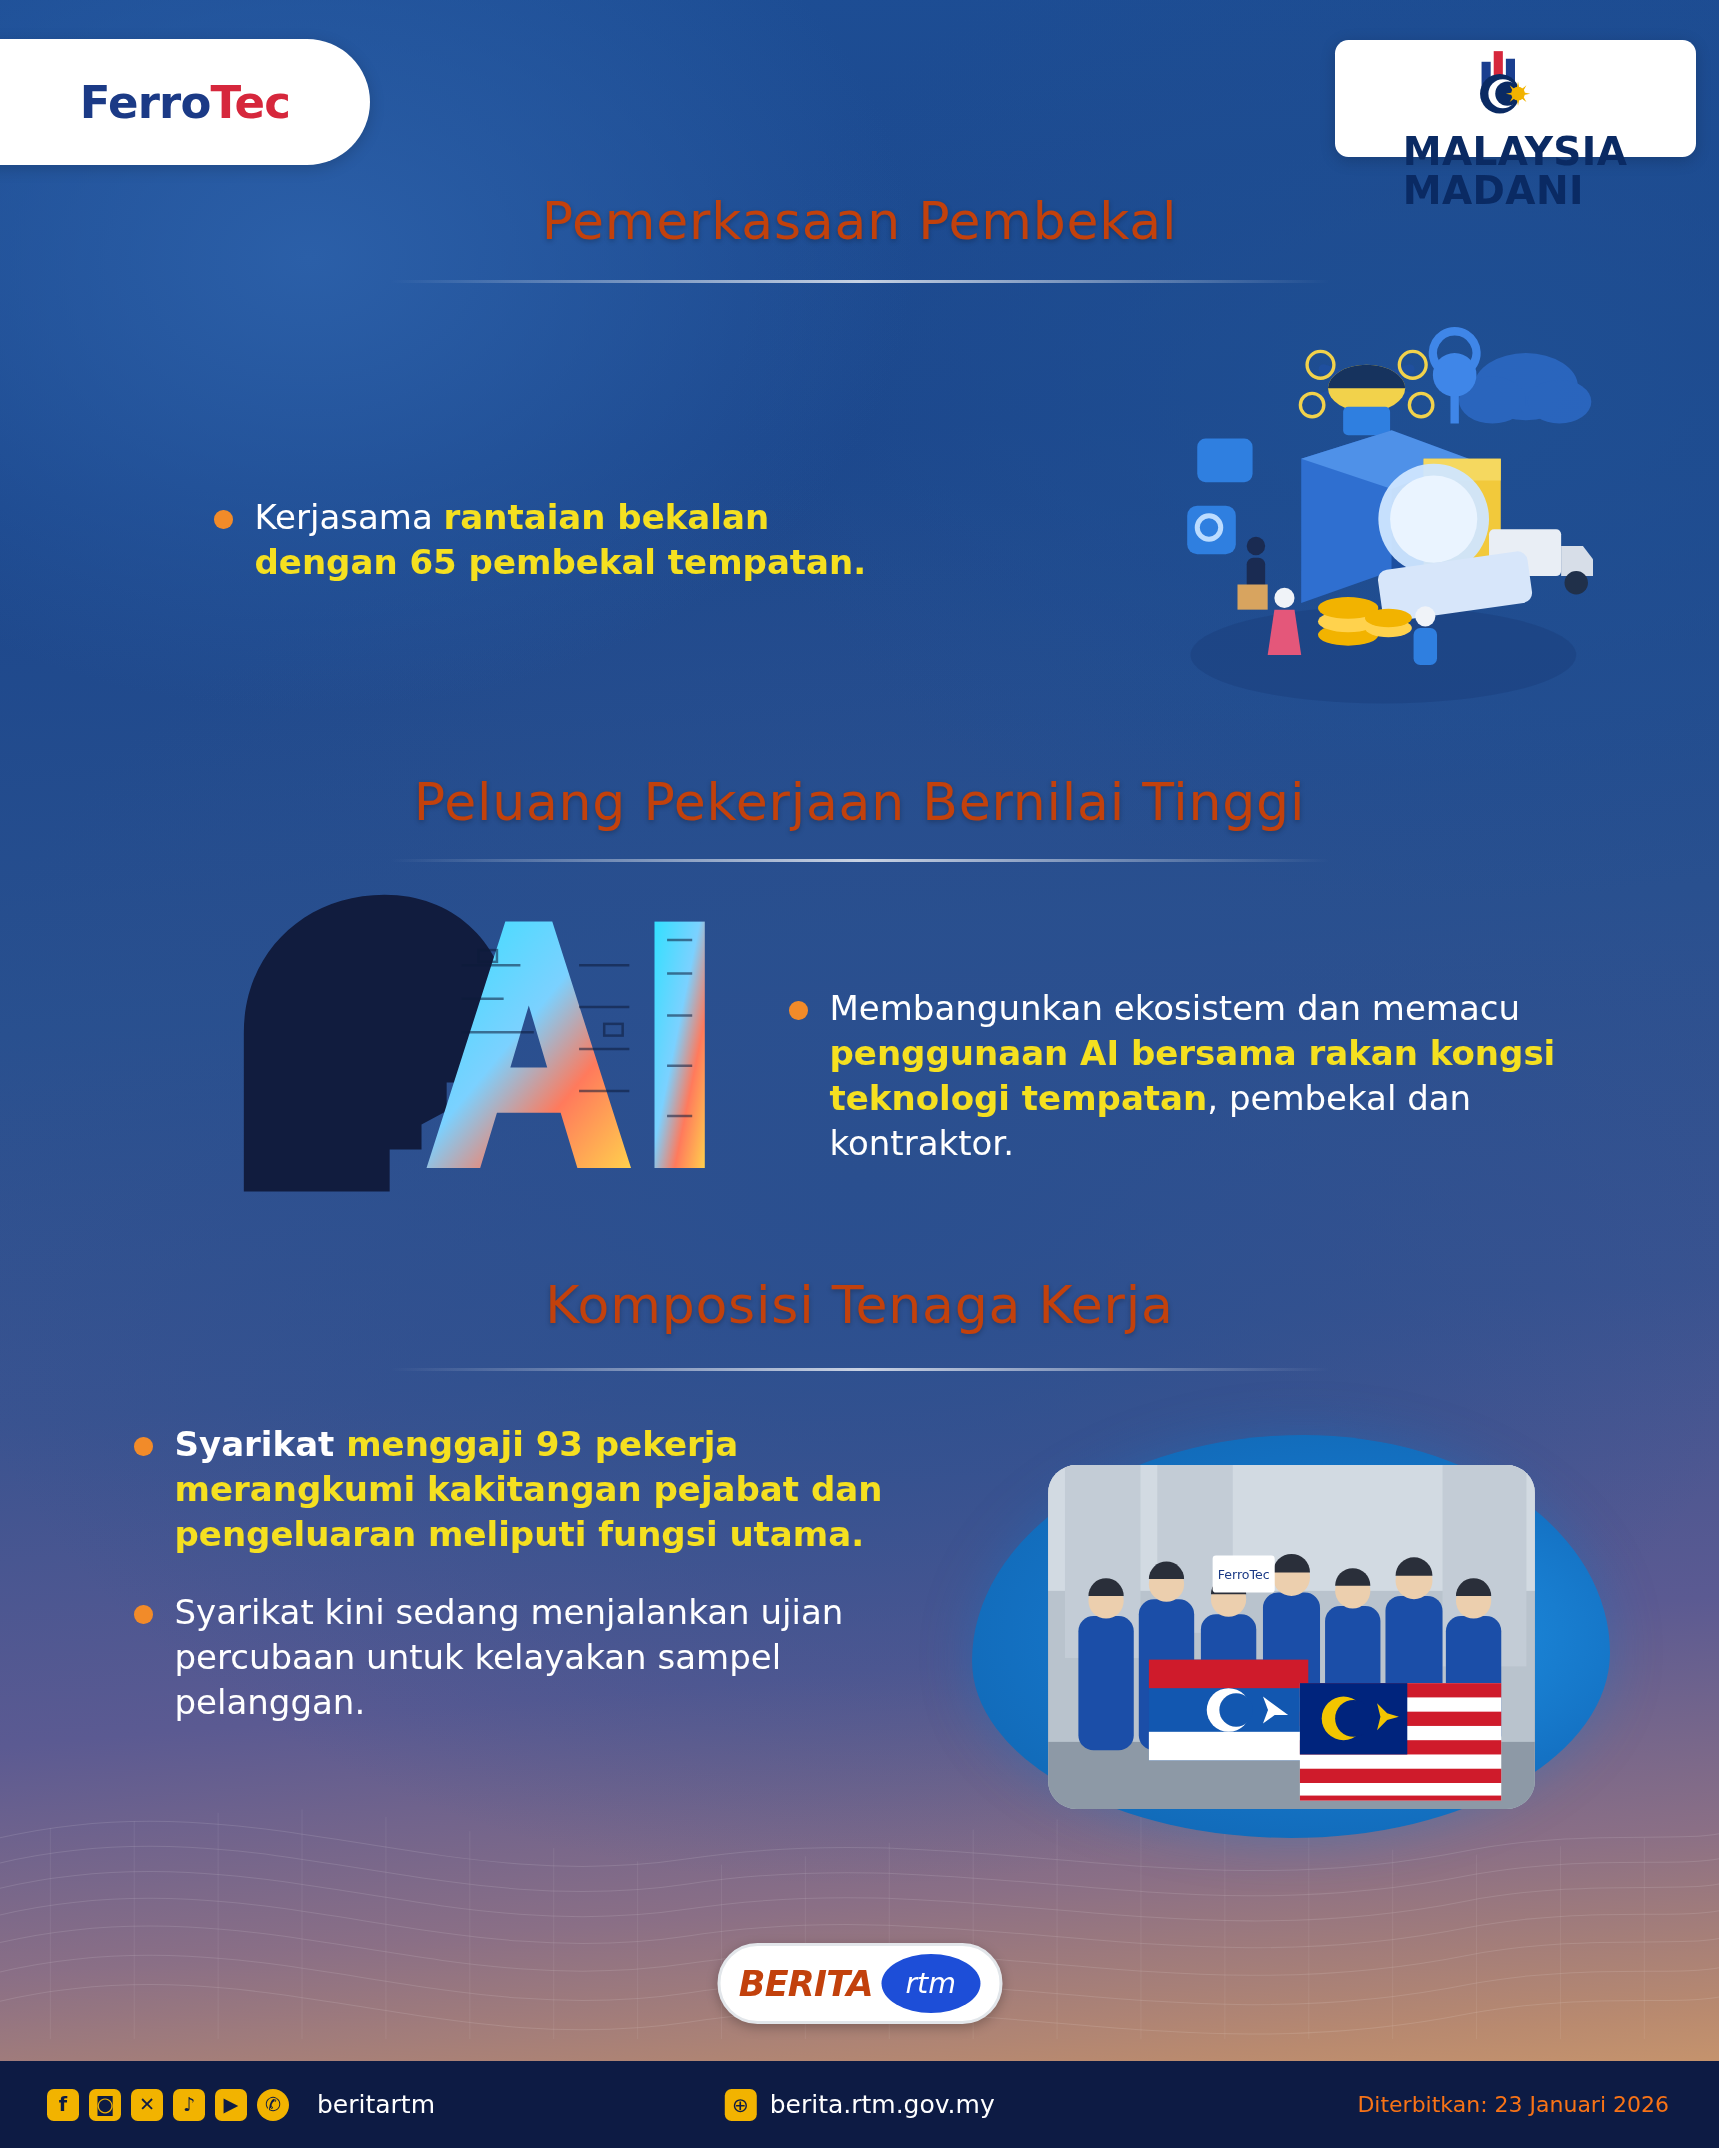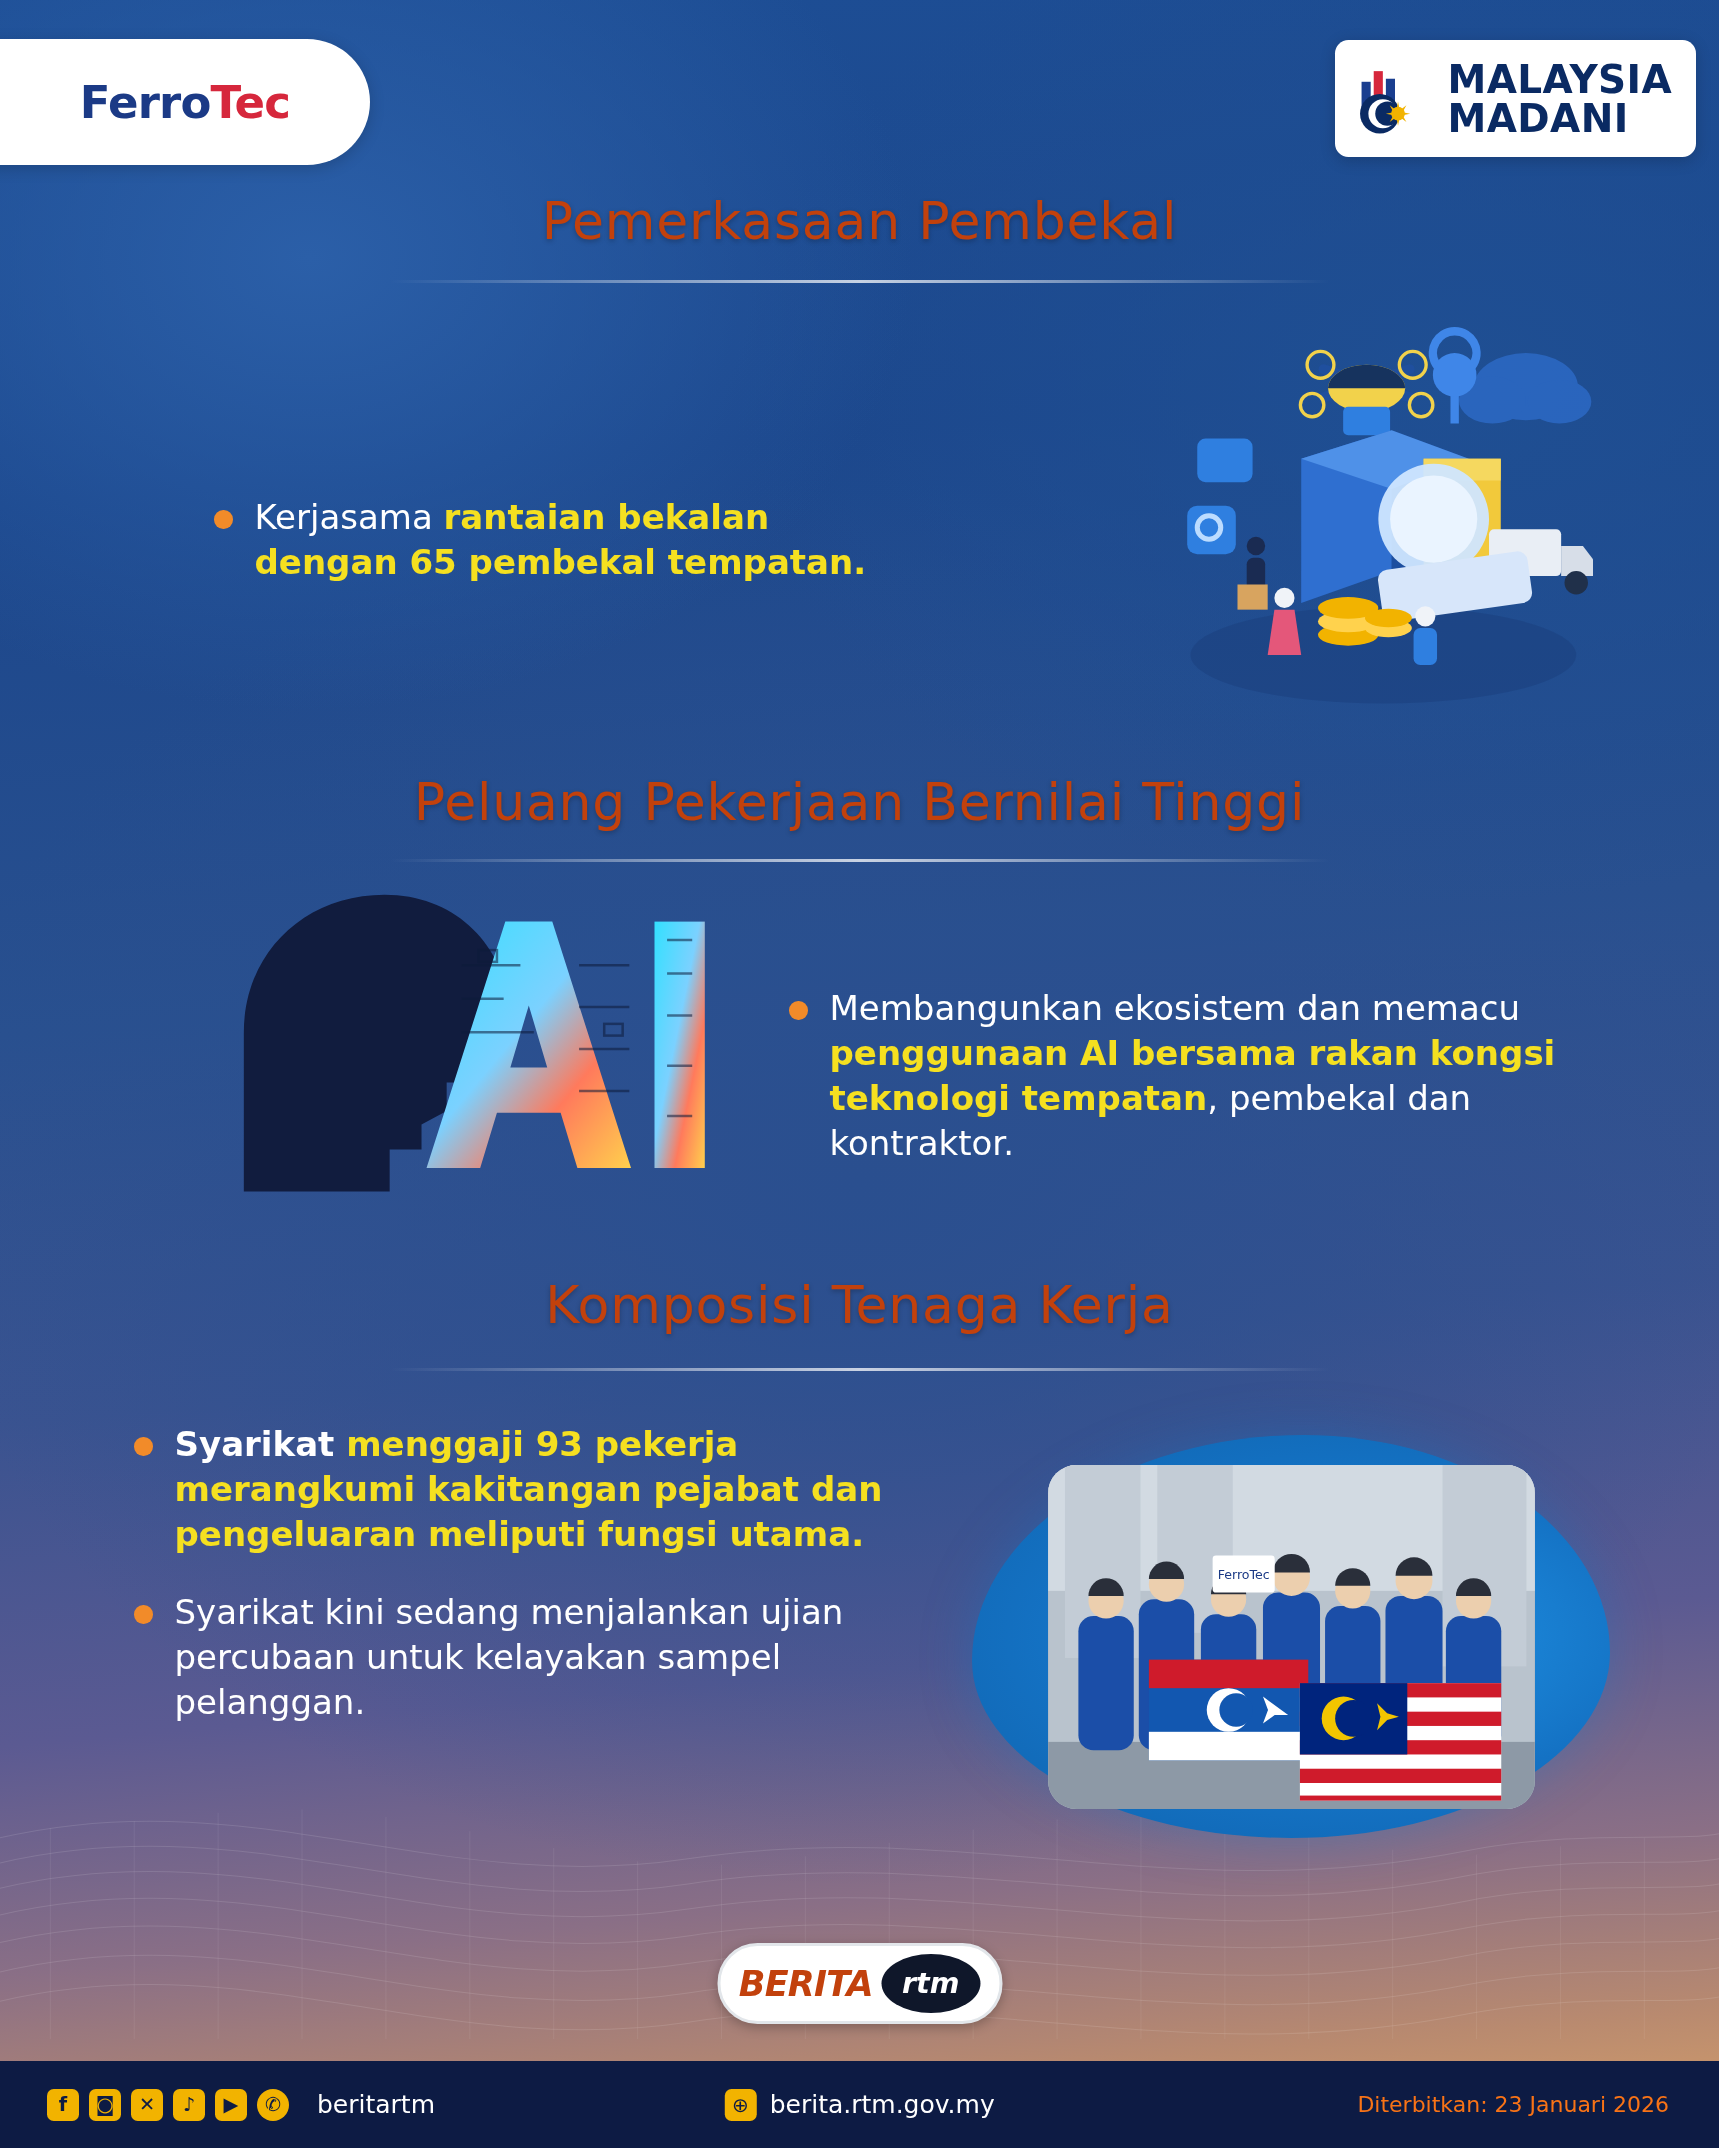--- a/index.html
+++ b/index.html
@@ -51,20 +51,21 @@
   .madani-pill {
     position: absolute;
     right: 23.5px; top: 40px;
     width: 361px; height: 117px;
     background: #ffffff;
     border-radius: 13.4px;
     display: flex; align-items: center;
     padding: 0 22px;
     gap: 15px;
     box-shadow: 0 3.4px 15px rgba(0,0,0,.18);
+    flex-direction: column;
   }
   .madani-mark { width: 76px; height: 77px; flex: 0 0 auto; }
   .madani-text {
     display: flex; flex-direction: column;
     line-height: 1.0;
     font-family: "DejaVu Sans", sans-serif;
   }
   .madani-text span {
     font-size: 39px;
     font-weight: bold;
@@ -157,23 +158,23 @@
   .berita-word {
     font-family: "DejaVu Sans", sans-serif;
     font-size: 35px; font-weight: bold;
     font-style: italic;
     color: #c2410c;
     letter-spacing: -0.8px;
   }
   .rtm-oval {
     width: 99px; height: 59px;
     border-radius: 50%;
-    background: #0f172a;
+    background: #1d4ed8;
     display: flex; align-items: center; justify-content: center;
-    color: #fff; font-style: italic; font-weight: bold; font-size: 28.5px;
+    color: #fff; font-style: italic; font-weight: normal; font-size: 28.5px;
     font-family: "DejaVu Sans", sans-serif;
   }
 
   
   .footer {
     position: absolute;
     left: 0; bottom: 0;
     width: 1719px; height: 87px;
     background: #0d1b44;
     display: flex; align-items: center;

